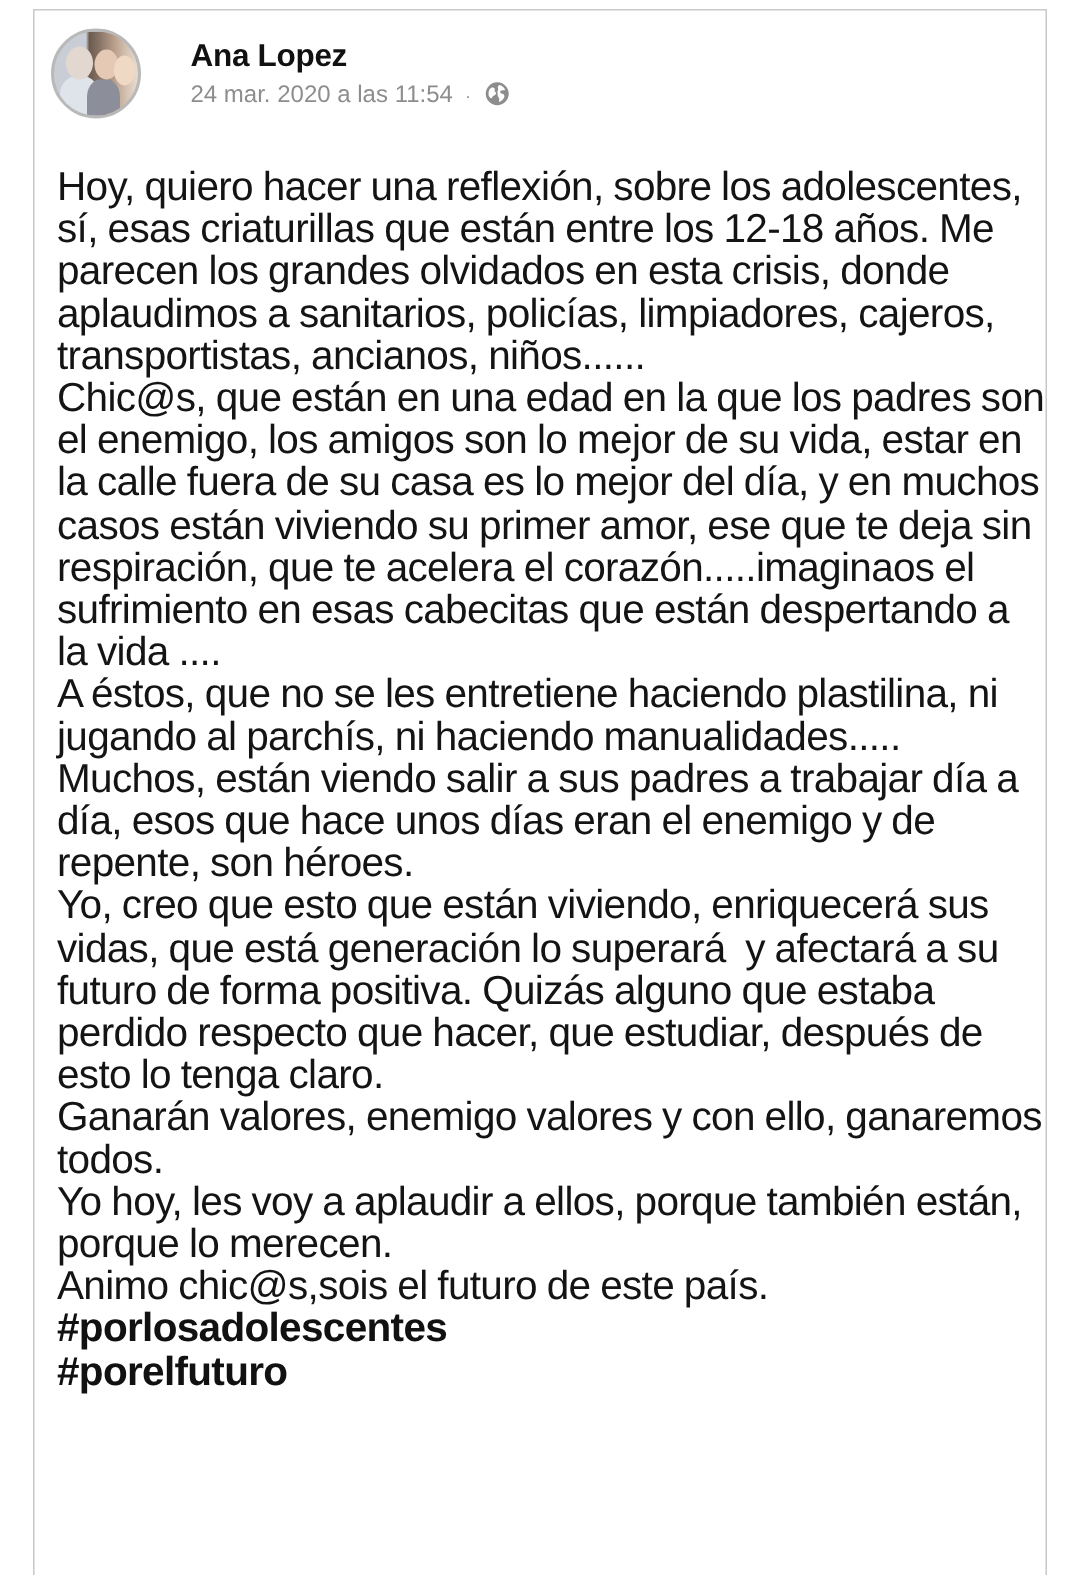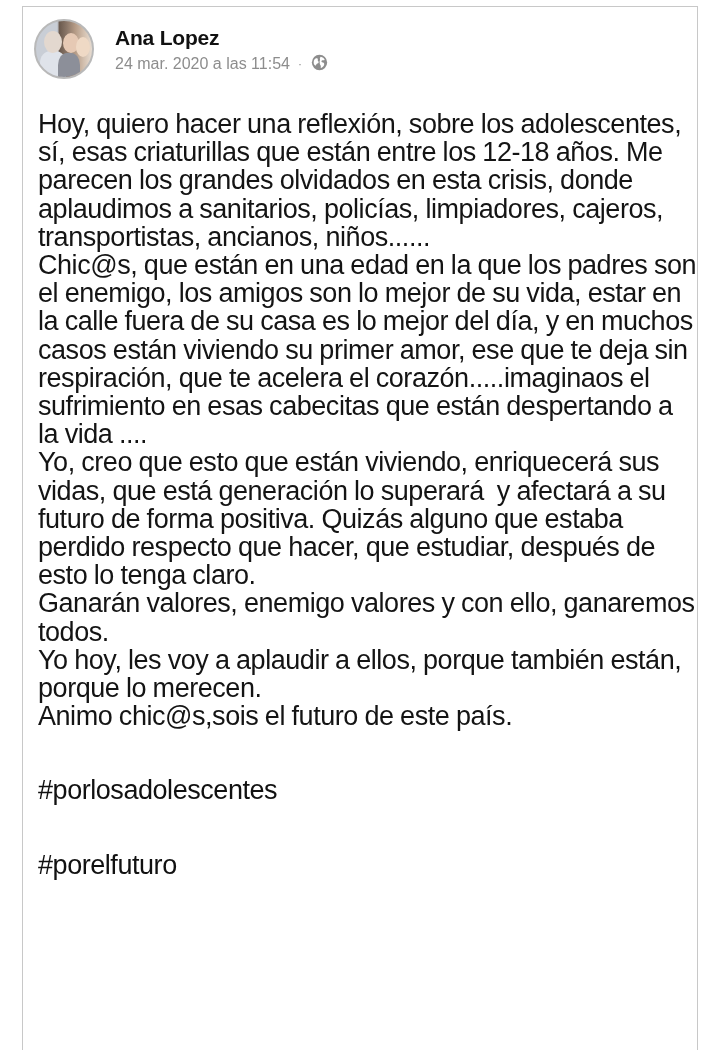--- a/index.html
+++ b/index.html
@@ -24,20 +24,21 @@
       border-bottom: none;
       box-sizing: border-box;
       background: #fff;
     }
     .header {
       position: absolute;
       left: 11px;
       top: 12px;
       display: flex;
       align-items: center;
+      gap: 12px;
     }
     .avatar {
       width: 60px;
       height: 60px;
       border-radius: 50%;
       border: 2px solid #b9b9b9;
       box-sizing: border-box;
       overflow: hidden;
       position: relative;
       background: linear-gradient(90deg, #c9ced6 0%, #c9ced6 38%, #6b5a4e 42%, #8a7668 55%, #b59b86 70%, #d2bfae 85%, #e8ddd2 100%);
@@ -102,25 +103,24 @@
       color: #141414;
       letter-spacing: -0.45px;
       word-spacing: -0.5px;
     }
     .post-body p {
       margin: 0;
       white-space: pre-wrap;
     }
     .hashtag {
       display: block;
-      font-weight: normal;
+      font-weight: bold;
       color: #111111;
       text-decoration: none;
       cursor: pointer;
-      margin-top: 46px;
     }
   </style>
 </head>
 <body>
 
 <div class="card">
   <div class="header">
     <div class="avatar">
       <div class="p1b"></div>
       <div class="p1"></div>
@@ -138,20 +138,22 @@
           <path d="M5 5.5 C7 4.5 8.5 5.5 8 7 C7.5 8.5 9.5 8.5 9 10 C8.5 11.5 6.5 11 6 13 C5.5 14.5 4 13 3.3 11.5 C2.8 9 3.5 6.5 5 5.5 Z" fill="#ffffff"></path>
           <path d="M11.5 3.2 C13.5 3.6 15.5 5 16.2 7 C15 7.5 13.5 6.8 12.5 7.8 C11.8 8.6 12.8 9.8 14 10 C15.5 10.2 16 11.8 15.3 13.2 C14.5 14.8 13 16 11.5 16.6 C11.3 15 12 13.8 11 12.8 C10 11.8 10.5 10.5 10.2 9.5 C9.8 8 11.2 6.8 10.5 5.5 C10.2 4.8 10.8 3.8 11.5 3.2 Z" fill="#ffffff"></path>
         </svg>
       </div>
     </div>
   </div>
 
   <div class="post-body">
     <p>Hoy, quiero hacer una reflexión, sobre los adolescentes, sí, esas criaturillas que están entre los 12-18 años. Me parecen los grandes olvidados en esta crisis, donde aplaudimos a sanitarios, policías, limpiadores, cajeros, transportistas, ancianos, niños......</p>
     <p>Chic@s, que están en una edad en la que los padres son el enemigo, los amigos son lo mejor de su vida, estar en la calle fuera de su casa es lo mejor del día, y en muchos casos están viviendo su primer amor, ese que te deja sin respiración, que te acelera el corazón.....imaginaos el sufrimiento en esas cabecitas que están despertando a la vida ....</p>
+    <p>A éstos, que no se les entretiene haciendo plastilina, ni jugando al parchís, ni haciendo manualidades.....</p>
+    <p>Muchos, están viendo salir a sus padres a trabajar día a día, esos que hace unos días eran el enemigo y de repente, son héroes.</p>
     <p>Yo, creo que esto que están viviendo, enriquecerá sus vidas, que está generación lo superará  y afectará a su futuro de forma positiva. Quizás alguno que estaba perdido respecto que hacer, que estudiar, después de esto lo tenga claro.</p>
     <p>Ganarán valores, enemigo valores y con ello, ganaremos todos.</p>
     <p>Yo hoy, les voy a aplaudir a ellos, porque también están, porque lo merecen.</p>
     <p>Animo chic@s,sois el futuro de este país.</p>
     <a class="hashtag">#porlosadolescentes</a>
     <a class="hashtag">#porelfuturo</a>
   </div>
 </div>
 
 </body></html>

